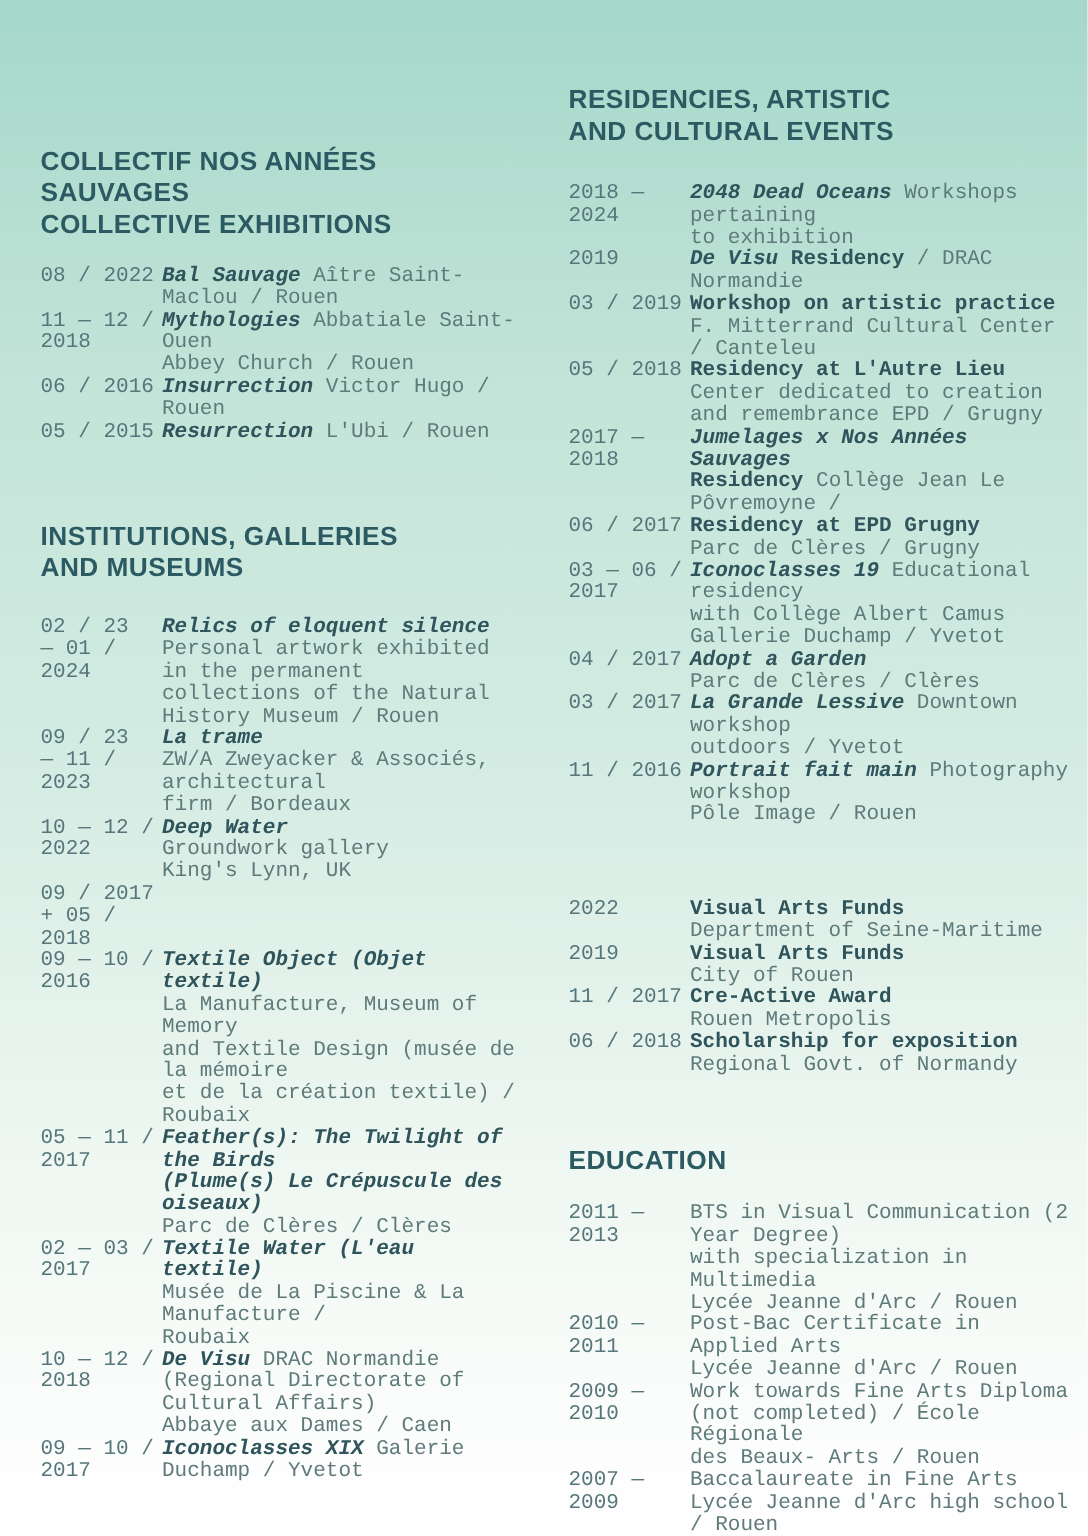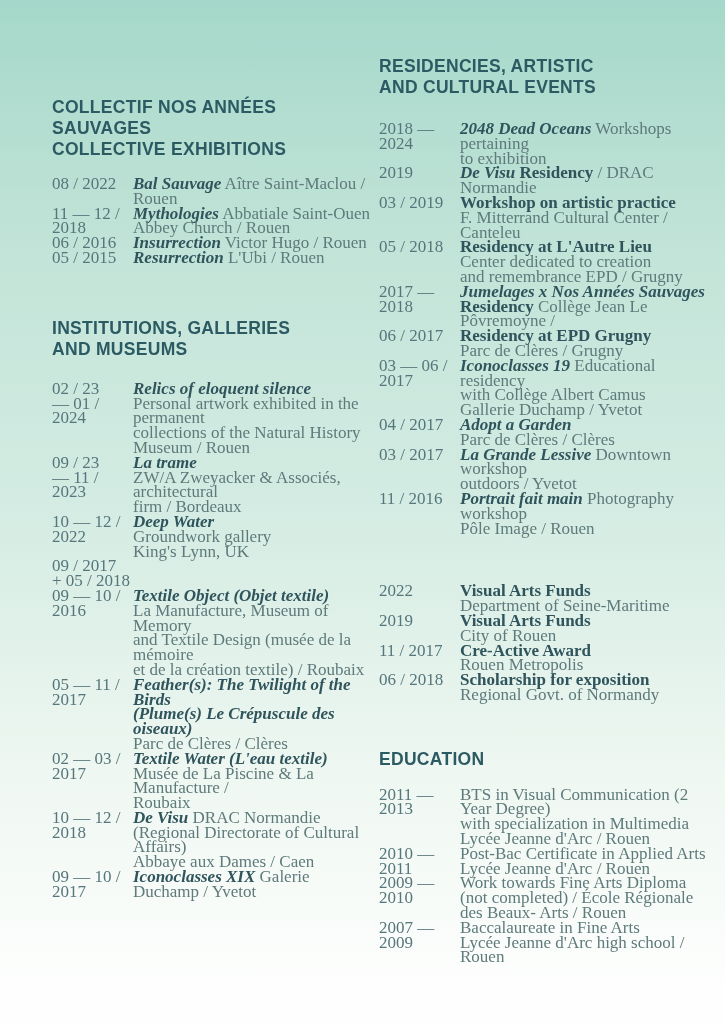--- a/index.html
+++ b/index.html
@@ -4,35 +4,35 @@
 <style>
   html,body { margin:0; padding:0; }
   .page {
     position: relative;
     width: 725px;
     height: 1024px;
     overflow: hidden;
     background: linear-gradient(180deg, #a5d8ca 0%, #c3e4d8 25%, #d4ece3 50%, #eef7f1 75%, #fdfefd 96%, #fdfefd 100%);
   }
   .col { position: absolute; top: 0; }
-  .col-left  { left: 52px;  width: 322px; }
+  .col-left  { left: 27px;  width: 322px; }
   .col-right { left: 379px; width: 336px; }
 
   .section-heading {
     font-family: "Liberation Sans", sans-serif;
     font-weight: 700;
     color: var(--heading-color, #2c5a63);
     font-size: 17.5px;
     line-height: 21px;
     letter-spacing: 0.3px;
   }
   .entry-list {
-    font-family: Liberation Serif, serif;
+    font-family: Liberation Mono, monospace;
     color: var(--body-color, #5e7a7a);
-    font-size: 17px;
+    font-size: 14px;
     line-height: 14.8px;
   }
   .entry-row { display: flex; align-items: flex-start; }
   .entry-date { flex: 0 0 81px; width: 81px; color: var(--date-color, #56767b); }
   .entry-content { flex: 1 1 auto; }
   .seg-ti { font-weight: 700; font-style: italic; color: var(--title-color, #2f545c); }
   .seg-b  { font-weight: 700; color: var(--title-color, #2f545c); }
   .seg-r  { }
 
   

